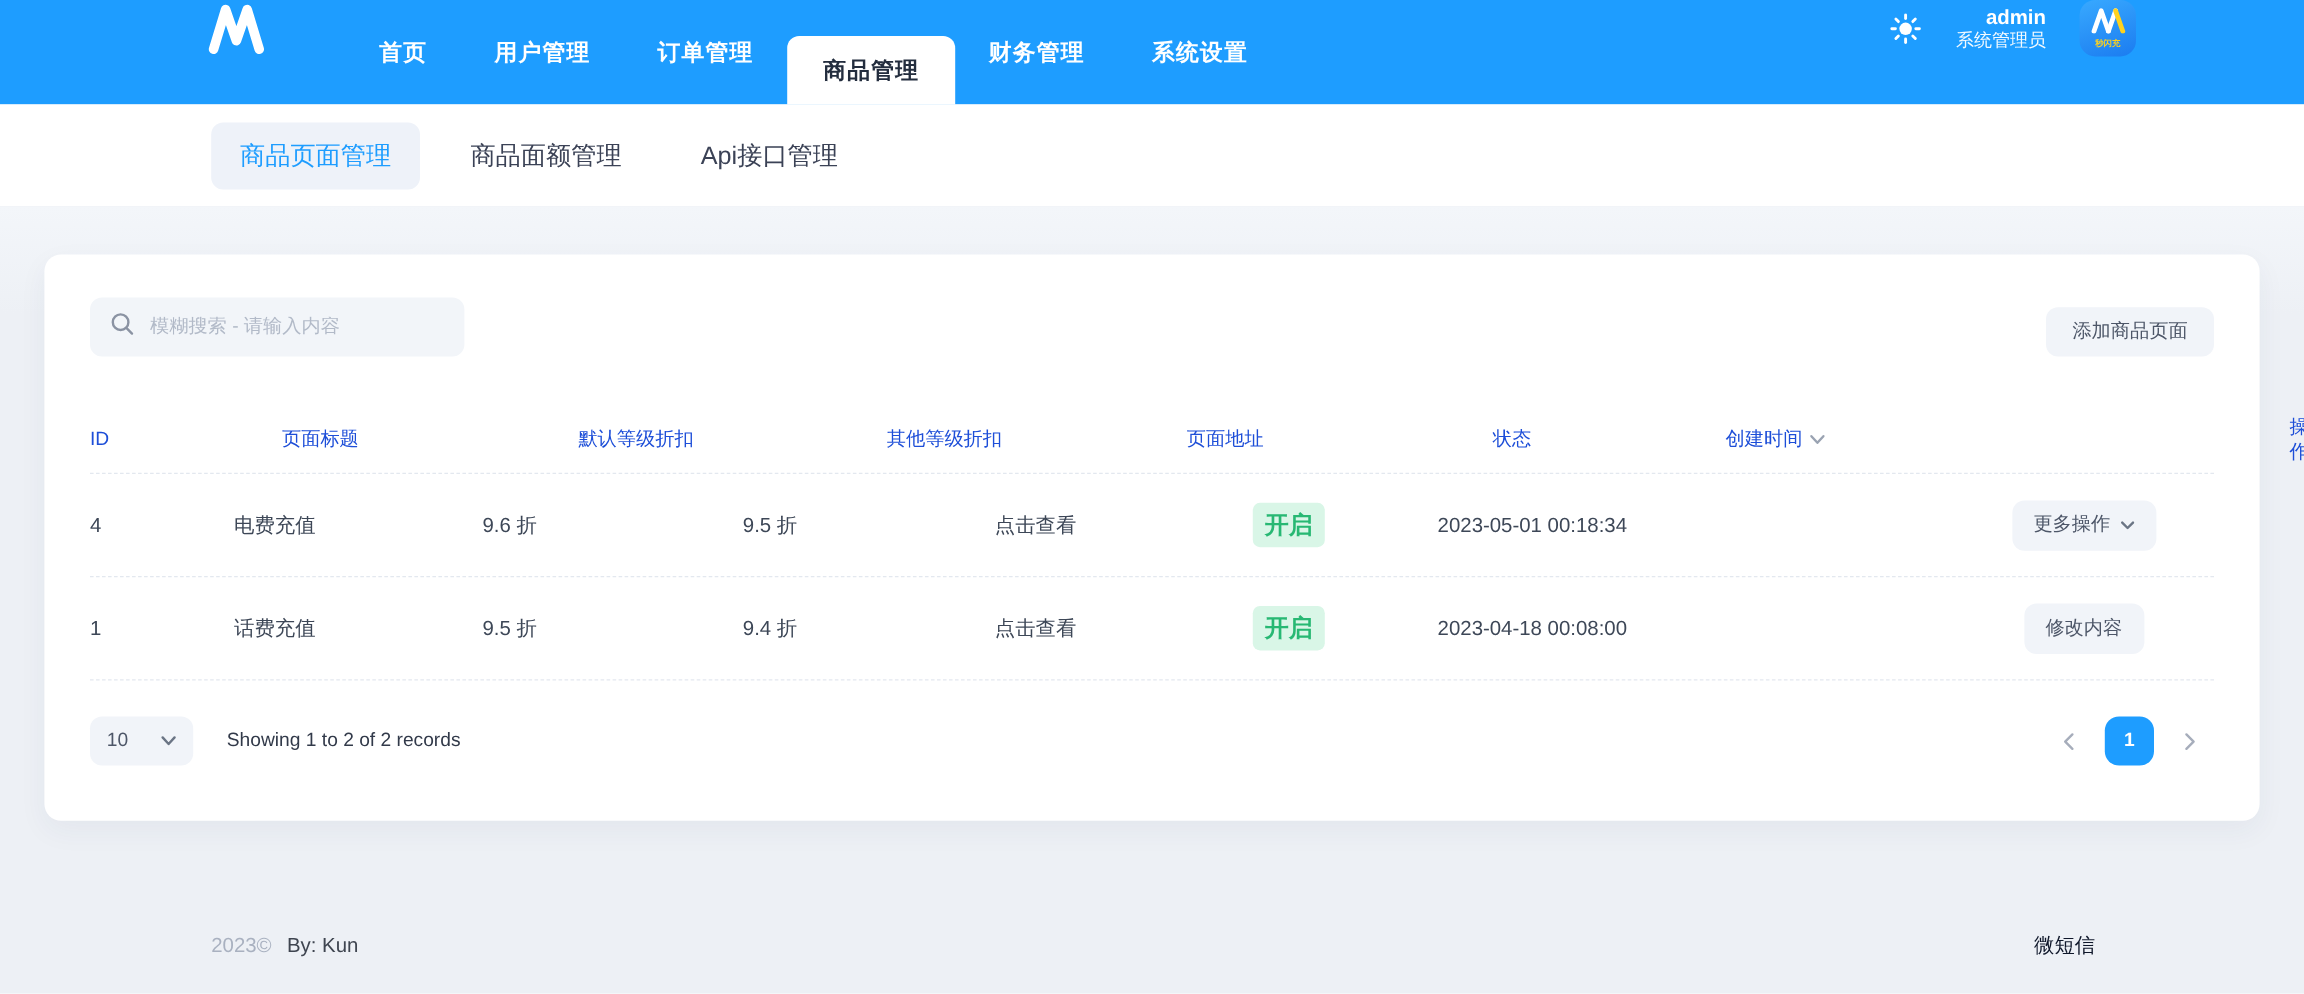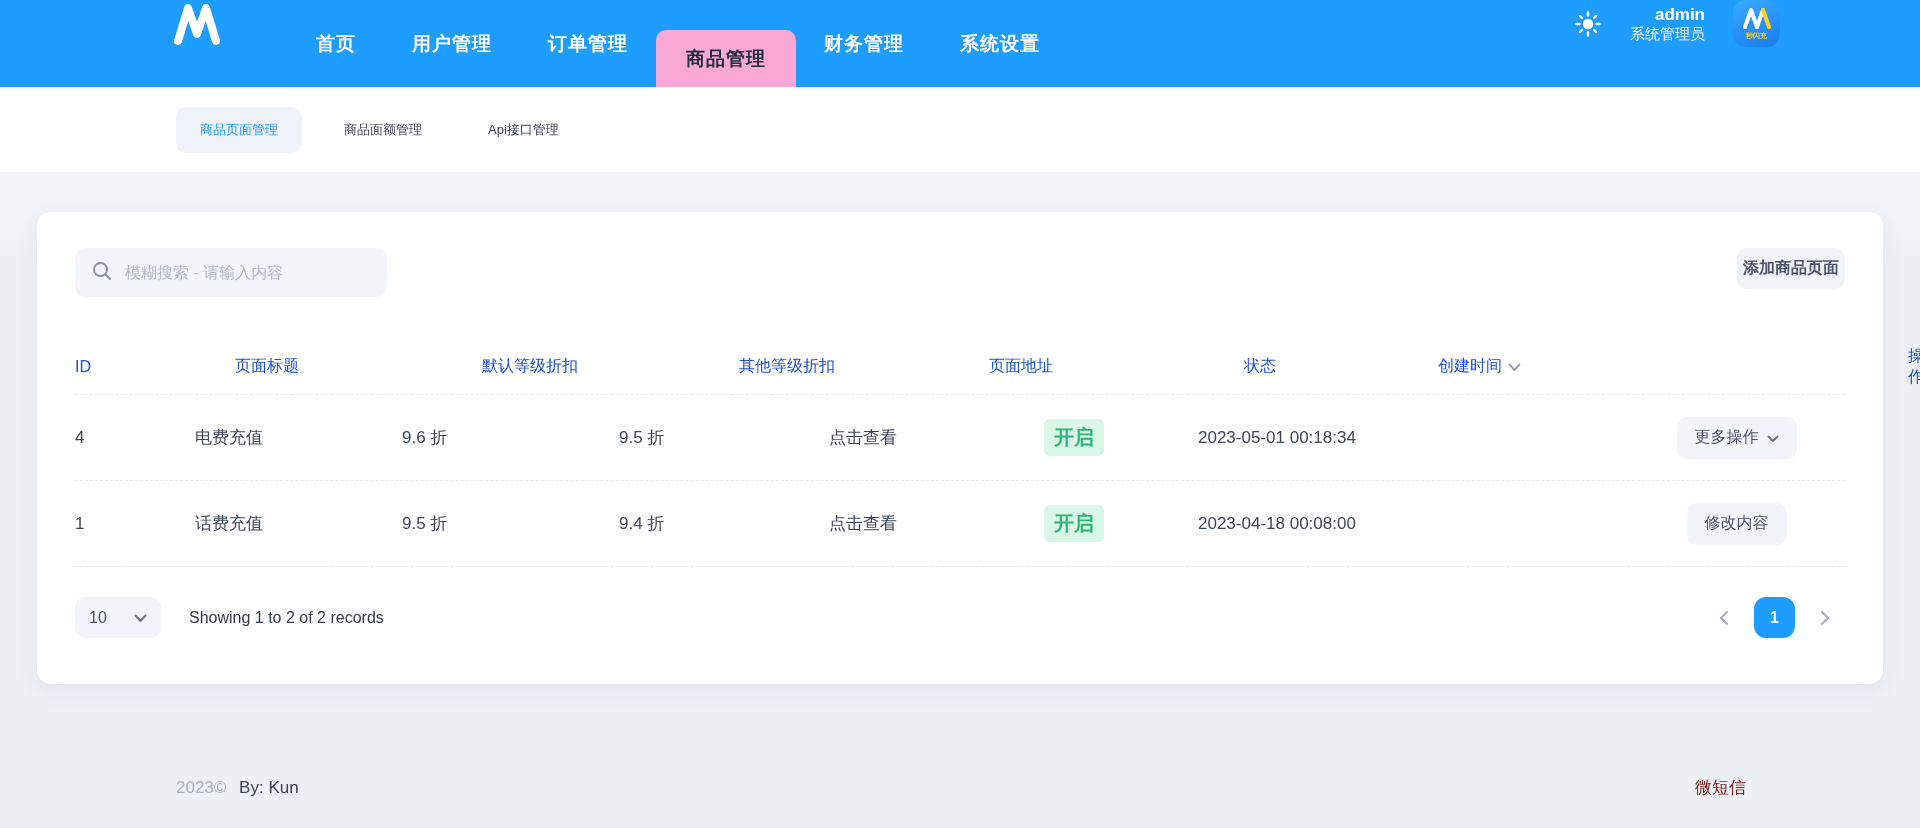--- a/index.html
+++ b/index.html
@@ -17,21 +17,21 @@
     padding-left:170px; padding-right:140px;
   }
   .brand { width:52px; height:52px; display:flex; align-items:center; justify-content:center; margin-right:66px; }
   .nav { display:flex; align-items:flex-end; height:87px; }
   .nav-item {
     height:87px; display:flex; align-items:center;
     padding:0 28px; color:#ffffff; font-size:19px; font-weight:bold;
     cursor:pointer; letter-spacing:1px;
   }
   .nav-item.active {
-    height:57px; margin-top:30px; background:#f9a8d4; color:#232d3e;
+    height:57px; margin-top:30px; background:#ffffff; color:#232d3e;
     border-radius:10px 10px 0 0; padding:0 30px;
   }
   .header-right { margin-left:auto; display:flex; align-items:center; gap:28px; }
   .theme-toggle { width:28px; height:28px; display:flex; align-items:center; justify-content:center; cursor:pointer; }
   .user-meta { text-align:right; color:#ffffff; line-height:1.25; }
   .user-name { font-size:17px; font-weight:bold; }
   .user-role { font-size:15px; opacity:.95; }
   .avatar {
     width:47px; height:47px; border-radius:13px;
     background:linear-gradient(160deg,#38a9ff 0%,#1b7cf0 100%);
@@ -41,47 +41,47 @@
   .avatar-txt { font-size:7px; color:#ffd21e; font-weight:bold; margin-top:-2px; letter-spacing:0; }
 
   
   .subnav {
     height:85px; background:#ffffff;
     display:flex; align-items:center; gap:18px;
     padding-left:176px;
     box-shadow:0 1px 0 rgba(40,60,90,.04);
   }
   .subtab {
-    font-size:13px; color:#3b4256; padding:14px 24px; border-radius:10px; cursor:pointer;
+    font-size:21px; color:#3b4256; padding:14px 24px; border-radius:10px; cursor:pointer;
   }
   .subtab.active { background:#eef2f9; color:#1e9dff; }
 
   
   .main { padding:40px 37px 0; background:linear-gradient(#f3f6fa,#edf0f5 90px); }
   .card {
     background:#ffffff; border-radius:14px;
     box-shadow:0 8px 24px rgba(30,60,100,.05);
     padding:36px 38px 46px;
   }
-  .toolbar { display:flex; align-items:flex-start; justify-content:space-between; }
+  .toolbar { display:flex; align-items:flex-end; justify-content:space-between; }
   .search-box {
     width:312px; height:49px; background:#f2f5f9; border-radius:10px;
     display:flex; align-items:center; padding:0 16px; gap:12px;
   }
   .search-box input {
     border:none; outline:none; background:transparent; flex:1;
     font-size:16px; color:#3d4757; font-family:inherit;
   }
   .search-box input::placeholder { color:#b2bac8; }
   .btn {
     background:#f1f4f9; border:none; border-radius:10px; cursor:pointer;
     color:#4d5668; font-size:16px; font-family:inherit;
     display:inline-flex; align-items:center; justify-content:center; gap:8px;
   }
-  .add-btn { height:41px; padding:0 6px;font-weight:bold; }
+  .add-btn { height:41px; padding:0 22px; }
 
   
   .table { margin-top:42px; }
   .trow {
     display:grid;
     grid-template-columns:120px 207px 217px 210px 215px 154px 430px 1fr;
     align-items:center;
   }
   .thead { height:56px; border-bottom:1px dashed #e3e8ef; color:#1d4ed8; font-size:16px;gap:40px; }
   .th { display:flex; align-items:center; gap:6px; }
@@ -106,21 +106,21 @@
     border:none; cursor:pointer;
   }
 
   
   .footer {
     display:flex; align-items:center; justify-content:space-between;
     padding:0 174px 0 176px; margin-top:92px; font-size:17px;
   }
   .f-year { color:#a9b1c0;margin-top:32px; }
   .f-by { color:#3f4550; margin-left:8px; }
-  .f-right { color:#7f1d1d; }
+  .f-right { color:#0f172a; }
 </style>
 </head>
 <body>
 
 <div class="header">
   <div class="brand">
     <span>
       <svg width="50" height="46" viewBox="0 0 50 46">
         <path d="M7 40 L17 7 L26 33 L35 7 L45 40" fill="none" stroke="#ffffff" stroke-width="8" stroke-linecap="round" stroke-linejoin="round"></path>
       </svg>

